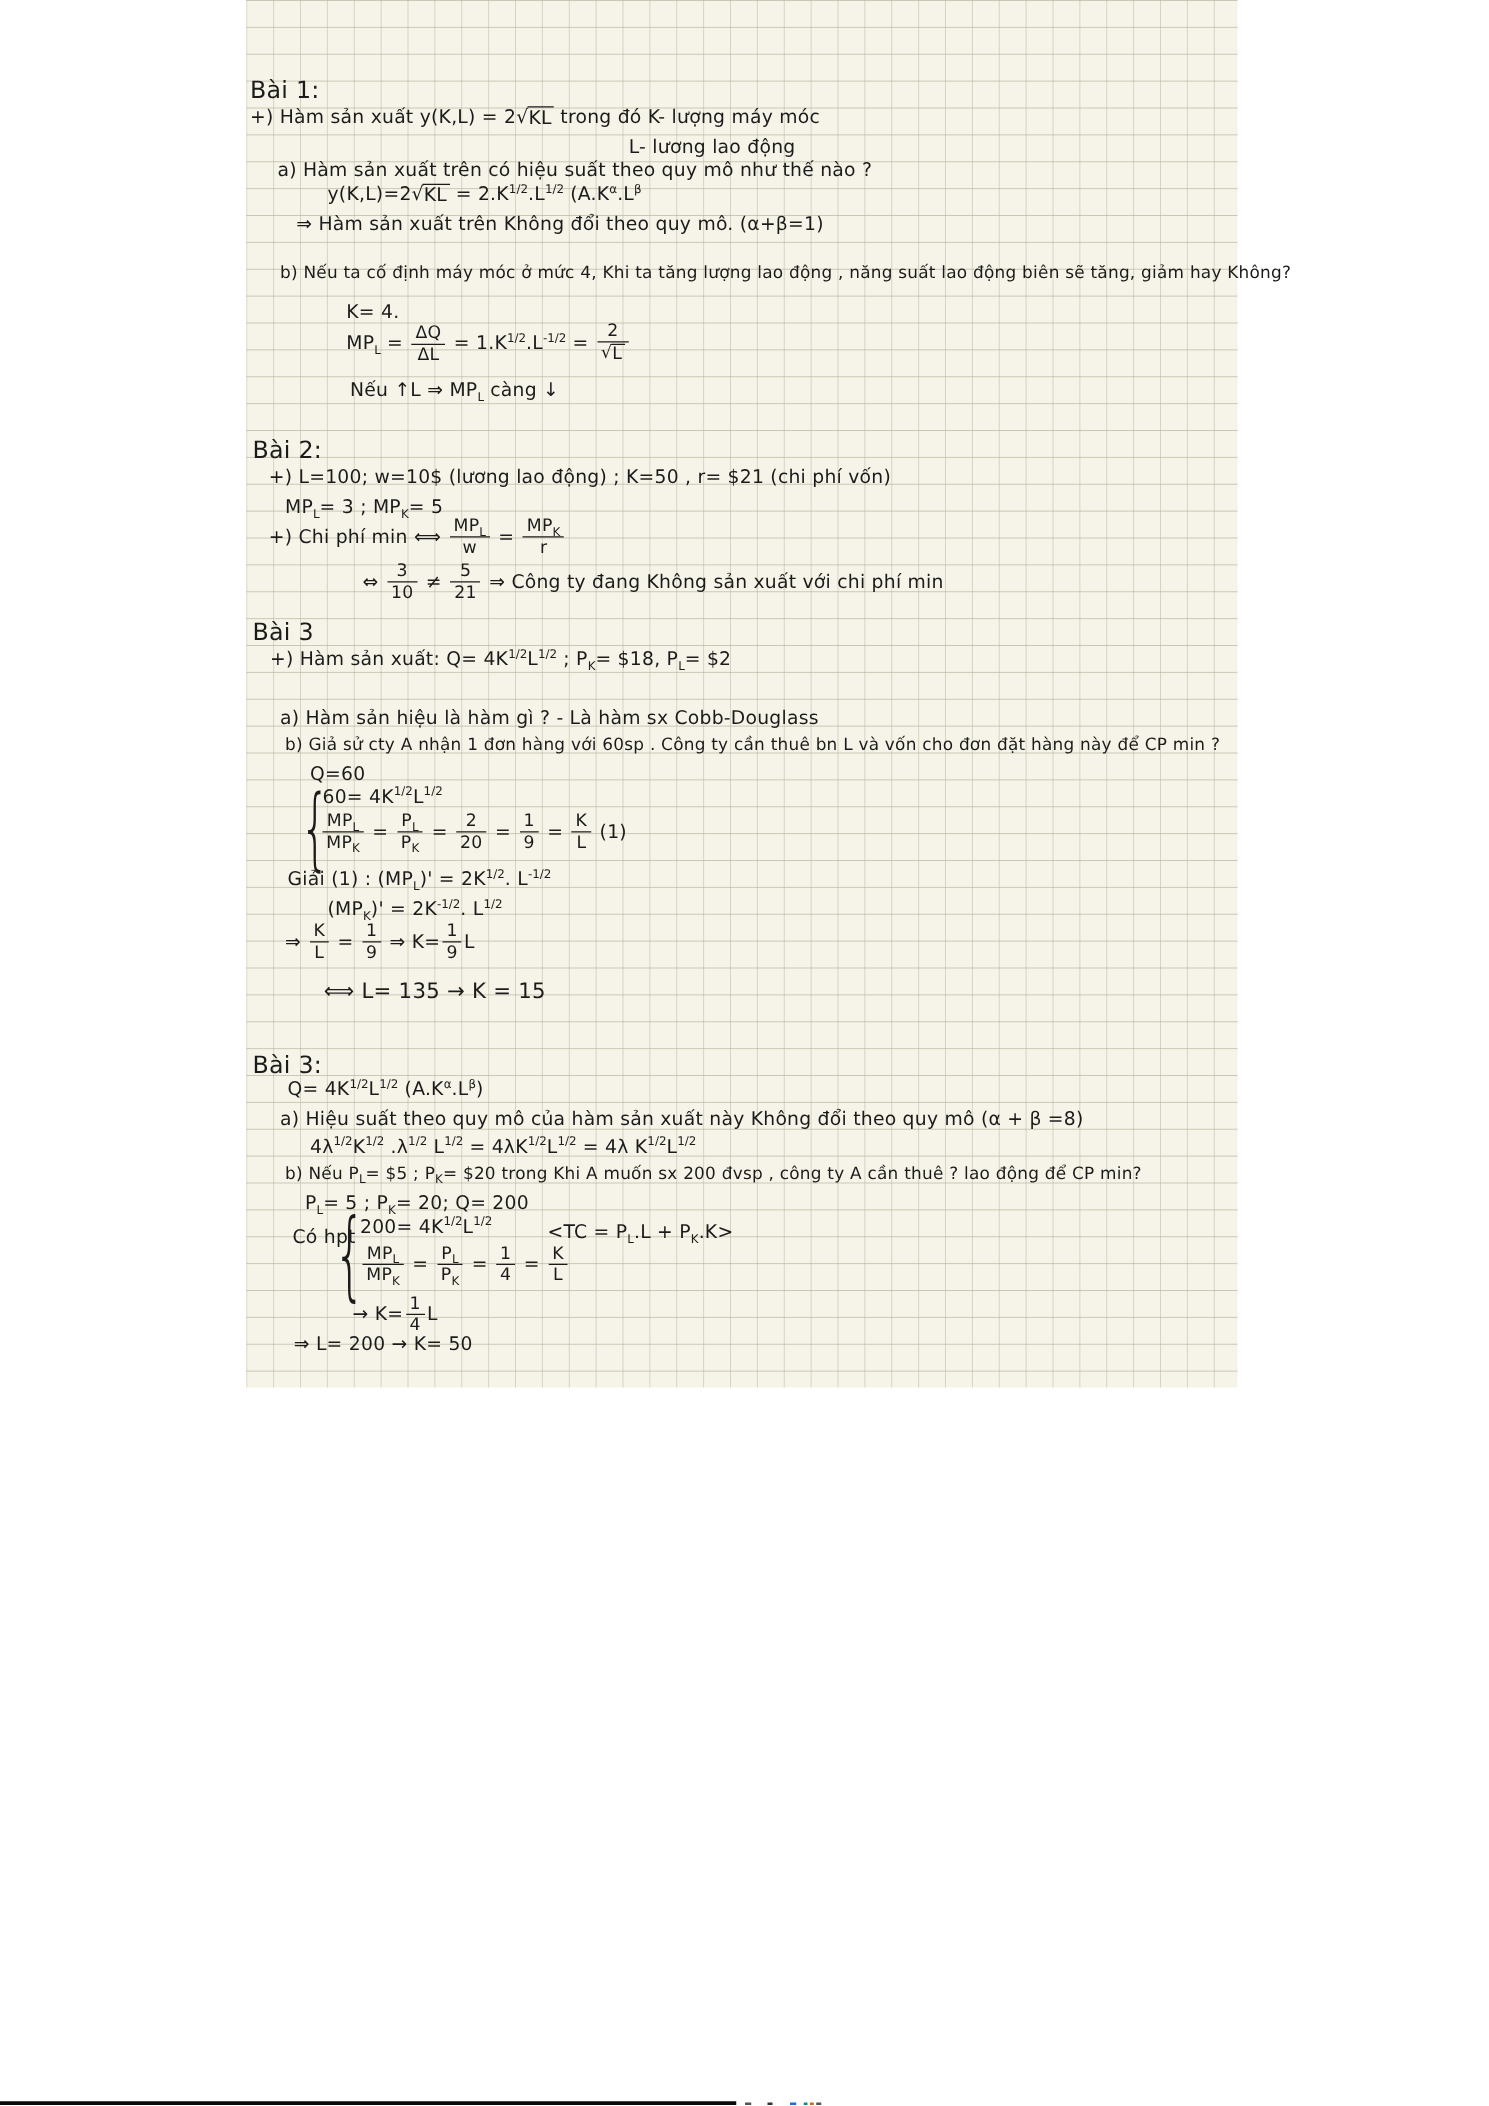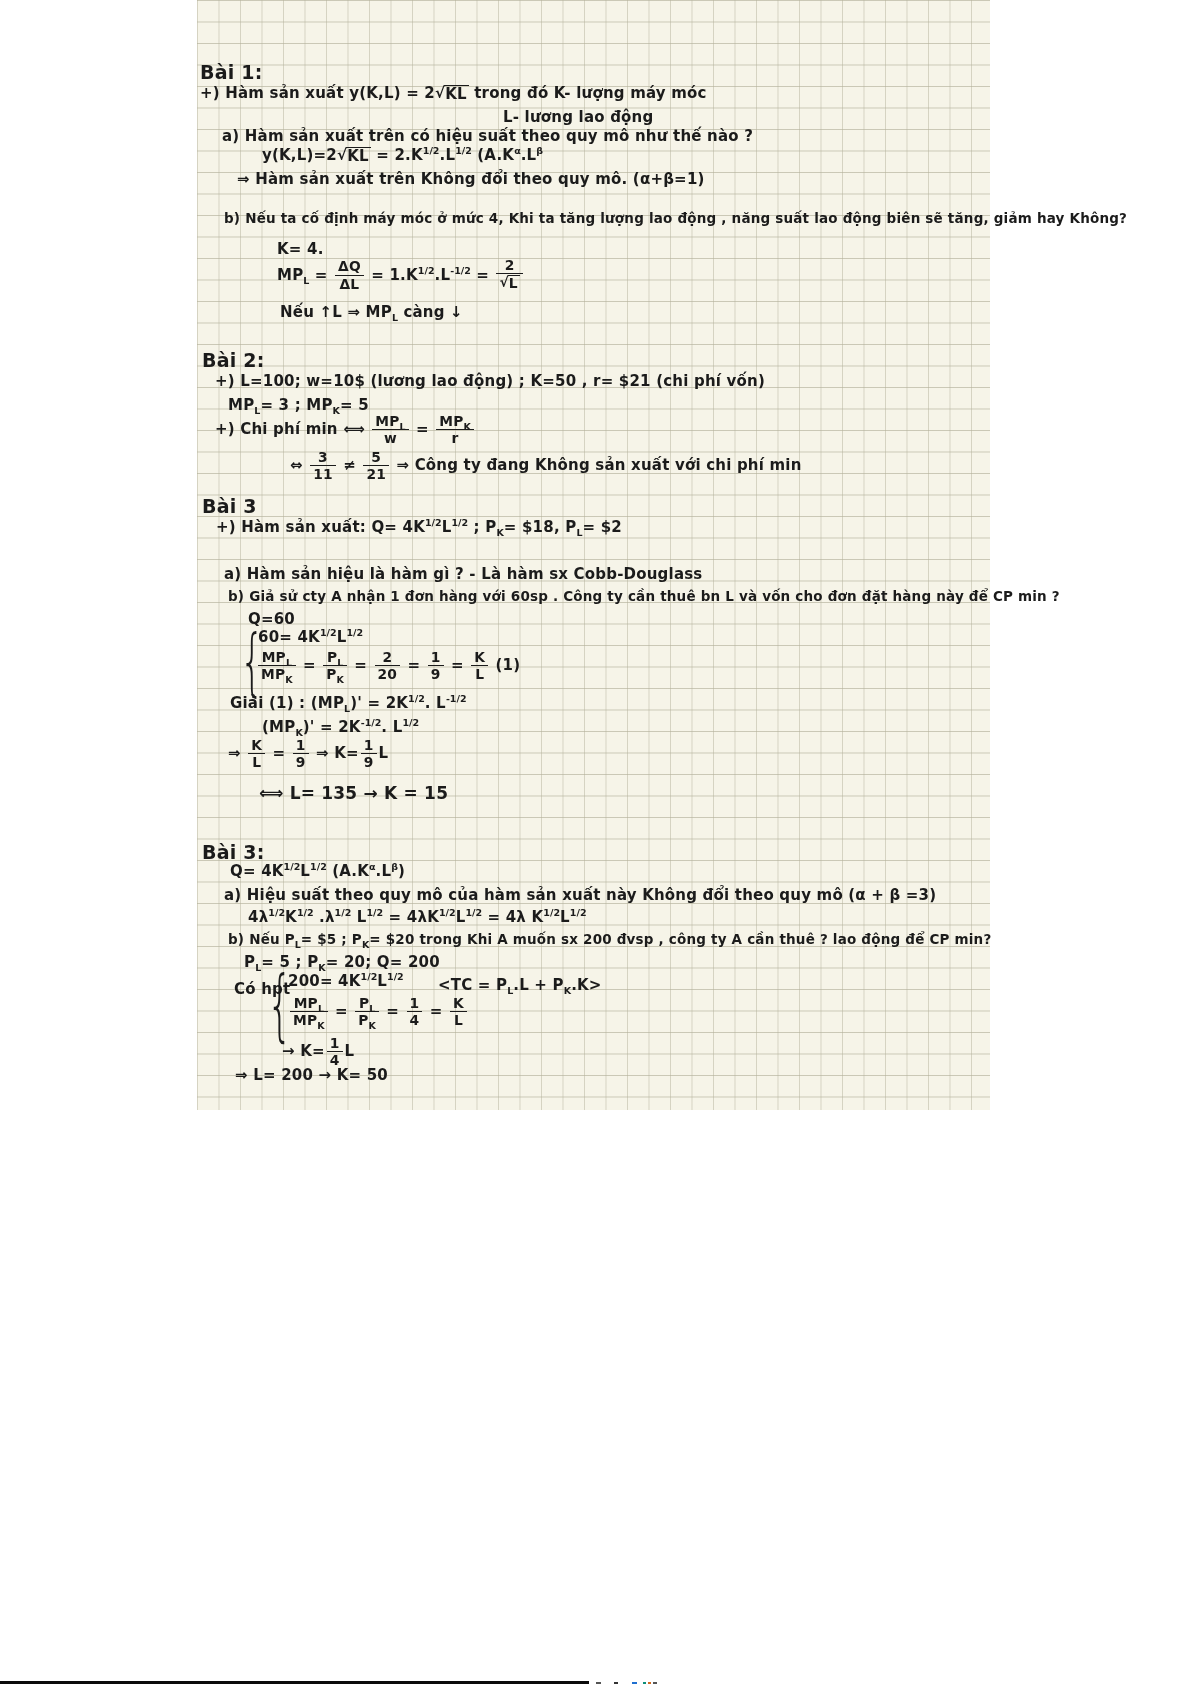--- a/index.html
+++ b/index.html
@@ -15,21 +15,21 @@
   .paper{
     position:absolute;left:197px;top:0;width:793px;height:1110px;
     background-color:var(--paper);
     background-image:
       linear-gradient(to right, rgba(181,178,156,0.50) 1px, transparent 1px),
       linear-gradient(to bottom, rgba(173,170,148,0.60) 1px, transparent 1px);
     background-size:21.5px 21.5px;
   }
   .line{
     position:absolute;white-space:nowrap;color:var(--ink);
-    font-size:15px;line-height:1.3;letter-spacing:0.2px;font-weight:bold;
+    font-size:15px;line-height:1.3;letter-spacing:0.2px;
   }
   .hd{font-size:19px;}
   .fs14{font-size:13.5px;}
   .fs17{font-size:17px;margin-left:39px;}
   .frac{
     display:inline-flex;flex-direction:column;vertical-align:middle;
     text-align:center;margin:0 2px;font-size:0.92em;line-height:1.05;
   }
   .frac .num{display:block;padding:0 3px 1px;border-bottom:1.5px solid currentColor;}
   .frac .den{display:block;padding:1px 3px 0;}
@@ -82,21 +82,21 @@
 <div class="line" style="left:228px;top:396px">MP<sub>L</sub>= 3 ; MP<sub>K</sub>= 5</div>
 <div class="line" style="left:215px;top:414px">+) Chi phí min ⟺ <span class="frac">
       <span class="num">MP<sub>L</sub></span>
       <span class="den">w</span>
     </span> = <span class="frac">
       <span class="num">MP<sub>K</sub></span>
       <span class="den">r</span>
     </span></div>
 <div class="line" style="left:290px;top:450px">⇔ <span class="frac">
       <span class="num">3</span>
-      <span class="den">11</span>
+      <span class="den">10</span>
     </span> ≠ <span class="frac">
       <span class="num">5</span>
       <span class="den">21</span>
     </span> ⇒ Công ty đang Không sản xuất với chi phí min</div>
 
 <div class="line hd" style="left:202px;top:494px">Bài 3</div>
 <div class="line" style="left:216px;top:518px">+) Hàm sản xuất: Q= 4K<sup>1/2</sup>L<sup>1/2</sup> ; P<sub>K</sub>= $18, P<sub>L</sub>= $2</div>
 <div class="line" style="left:224px;top:565px">a) Hàm sản hiệu là hàm gì ? - Là hàm sx Cobb-Douglass</div>
 <div class="line fs14" style="left:228px;top:588px">b) Giả sử cty A nhận 1 đơn hàng với 60sp . Công ty cần thuê  bn   L   và vốn cho đơn đặt hàng này để CP min ?</div>
 <div class="line" style="left:248px;top:610px">Q=60</div>
@@ -127,21 +127,21 @@
       <span class="num">1</span>
       <span class="den">9</span>
     </span> ⇒ K=<span class="frac">
       <span class="num">1</span>
       <span class="den">9</span>
     </span>L</div>
 <div class="line fs17" style="left:220px;top:782px">⟺  L= 135  → K = 15</div>
 
 <div class="line hd" style="left:202px;top:840px">Bài 3:</div>
 <div class="line" style="left:230px;top:862px">Q= 4K<sup>1/2</sup>L<sup>1/2</sup>  (A.K<sup>α</sup>.L<sup>β</sup>)</div>
-<div class="line" style="left:224px;top:886px">a) Hiệu suất theo quy mô của hàm sản xuất này Không đổi theo quy mô (α + β =3)</div>
+<div class="line" style="left:224px;top:886px">a) Hiệu suất theo quy mô của hàm sản xuất này Không đổi theo quy mô (α + β =8)</div>
 <div class="line" style="left:248px;top:908px">4λ<sup>1/2</sup>K<sup>1/2</sup> .λ<sup>1/2</sup> L<sup>1/2</sup> = 4λK<sup>1/2</sup>L<sup>1/2</sup> = 4λ K<sup>1/2</sup>L<sup>1/2</sup></div>
 <div class="line fs14" style="left:228px;top:931px">b) Nếu P<sub>L</sub>= $5 ; P<sub>K</sub>= $20 trong Khi A muốn sx 200 đvsp , công ty A cần thuê ? lao động để CP min?</div>
 <div class="line" style="left:244px;top:953px">P<sub>L</sub>= 5 ; P<sub>K</sub>= 20; Q= 200</div>
 <div class="line" style="left:234px;top:980px">Có hpt</div>
 <div class="line brace brace2" style="left:267px;top:966px">{</div>
 <div class="line" style="left:288px;top:972px">200= 4K<sup>1/2</sup>L<sup>1/2</sup></div>
 <div class="line" style="left:288px;top:996px"><span class="frac">
       <span class="num">MP<sub>L</sub></span>
       <span class="den">MP<sub>K</sub></span>
     </span> = <span class="frac">

